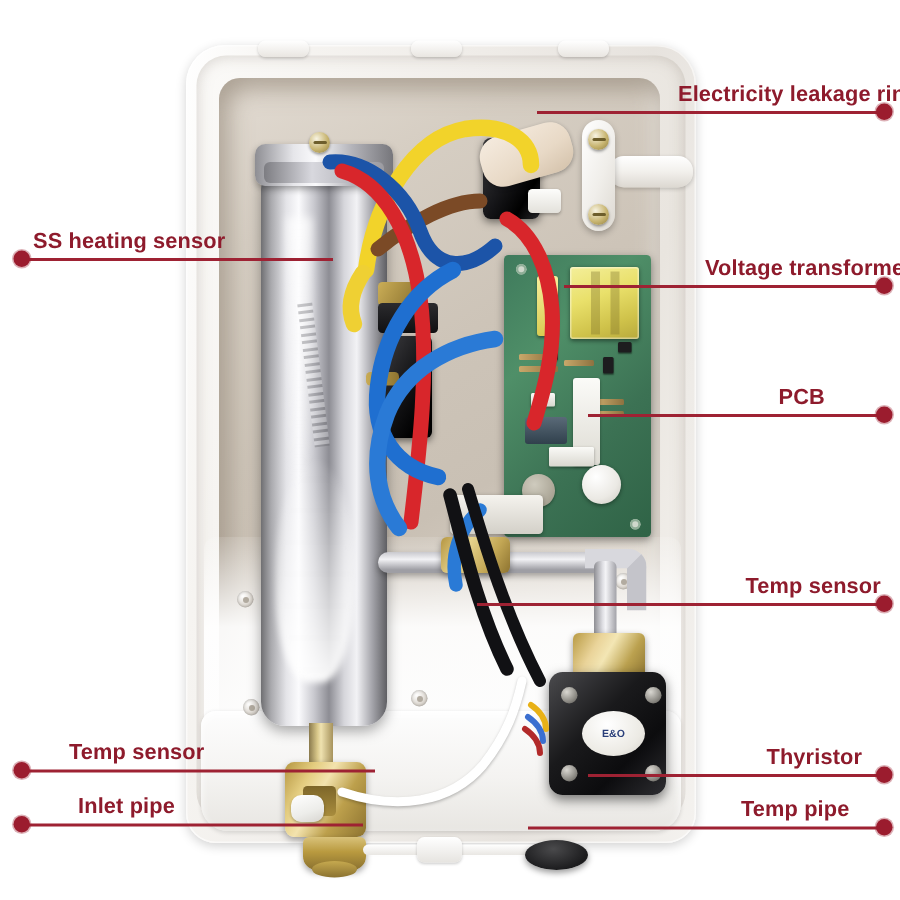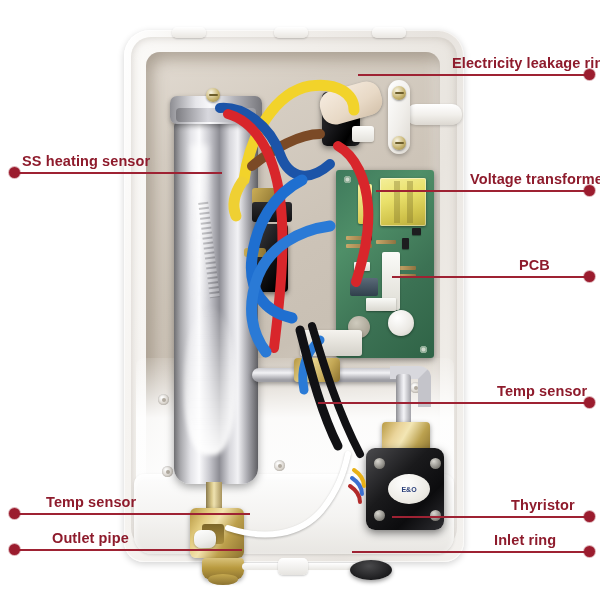--- a/index.html
+++ b/index.html
@@ -305,31 +305,31 @@
         <div class="ctext" style="left: 497px;">Temp sensor</div>
       </div>
       <div class="callout" style="left: 0px; top: 516px;">
         <div class="cline" style="left: 392px; width: 197px;"></div>
         <div class="cdot" style="left: 584px;"></div>
         <div class="ctext" style="left: 511px; margin-top: 24px;">Thyristor</div>
       </div>
       <div class="callout" style="left: 0px; top: 551px;">
         <div class="cline" style="left: 352px; width: 237px;"></div>
         <div class="cdot" style="left: 584px;"></div>
-        <div class="ctext" style="left: 494px;">Inlet ring</div>
+        <div class="ctext" style="left: 494px;">Temp pipe</div>
       </div>
       <div class="callout" style="left: 0px; top: 172px;">
         <div class="cline" style="left: 14px; width: 208px;"></div>
         <div class="cdot" style="left: 9px;"></div>
         <div class="ctext" style="left: 22px;">SS heating sensor</div>
       </div>
       <div class="callout" style="left: 0px; top: 513px;">
         <div class="cline" style="left: 14px; width: 236px;"></div>
         <div class="cdot" style="left: 9px;"></div>
         <div class="ctext" style="left: 46px;">Temp sensor</div>
       </div>
       <div class="callout" style="left: 0px; top: 549px;">
         <div class="cline" style="left: 14px; width: 228px;"></div>
         <div class="cdot" style="left: 9px;"></div>
-        <div class="ctext" style="left: 52px;">Outlet pipe</div>
+        <div class="ctext" style="left: 52px;">Inlet pipe</div>
       </div>
     </div>
 </div>
 
 </body></html>

